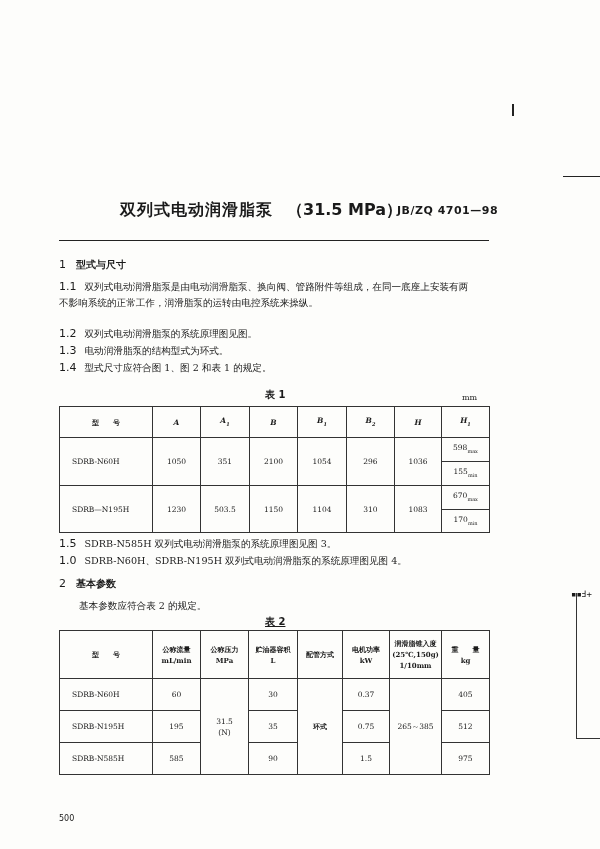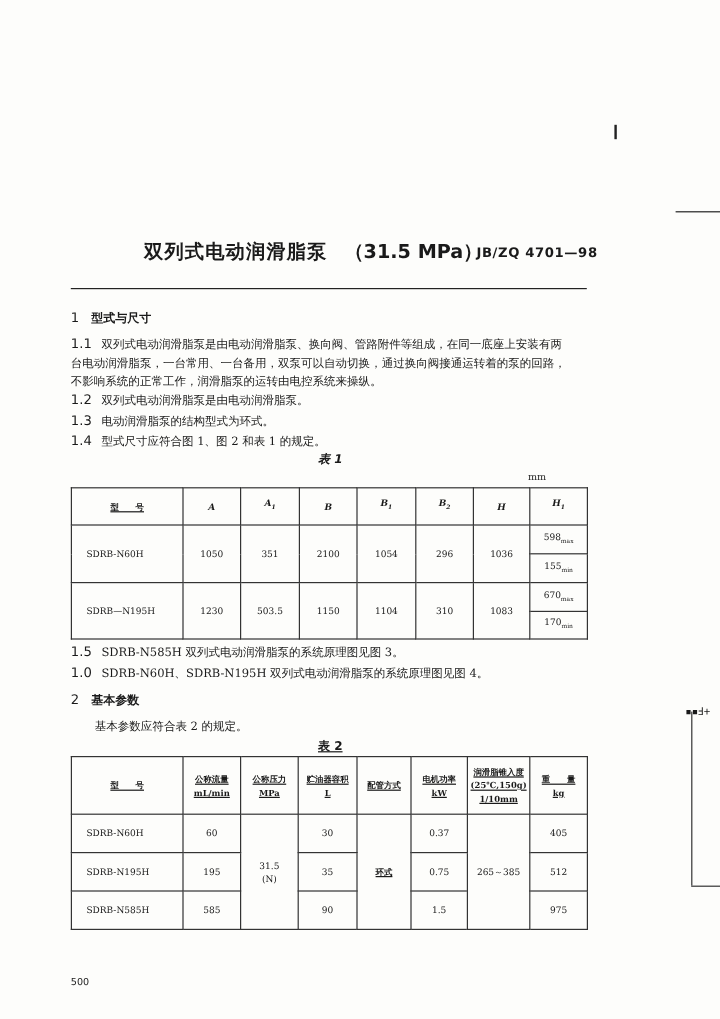--- a/index.html
+++ b/index.html
@@ -33,21 +33,21 @@
   table.doc {
     position: absolute; border-collapse: collapse;
     border: 1.5px solid #222; font-size: 7.5px;
     table-layout: fixed;
   }
   table.doc td {
     border: 1px solid #333; text-align: center; vertical-align: middle;
     padding: 0; line-height: 11px;
   }
   table.doc td.model { text-align: left; padding-left: 12px; }
-  table.doc td.hdr { font-weight: bold; font-size: 7px; text-decoration: underline; }
+  table.doc td.hdr { font-weight: bold; font-size: 7px; }
   .it { font-style: italic; font-weight: bold; }
   sub { font-size: 5px; }
 
   .pagenum { left: 59px; top: 814px; font-size: 8px; font-family: "DejaVu Sans", sans-serif; }
   .vline { left: 576px; top: 593px; width: 0; height: 145px; border-left: 1px solid #333; }
   .vstub { left: 576px; top: 738px; width: 24px; height: 0; border-top: 1px solid #333; }
   .valve { left: 571px; top: 590px; font-size: 9px; font-family: "DejaVu Sans Mono", monospace; line-height: 9px; white-space: nowrap; }
 </style>
 </head>
 <body>
@@ -60,35 +60,34 @@
 </div>
 <div class="abs stdno">JB/ZQ 4701—98</div>
 <div class="abs rule"></div>
 
 <div class="abs h1" style="left:59px; top:258px;">
   <span class="num">1</span><span>型式与尺寸</span>
 </div>
 
 <div class="abs para" style="left:59px; top:279px;">
   <div><span class="num">1.1</span><span>双列式电动润滑脂泵是由电动润滑脂泵、换向阀、管路附件等组成，在同一底座上安装有两</span></div>
-  <div><span>台电动润滑脂泵，一台常用、一台备用，双泵可以自动切换，通过换向阀接通运转着的泵的回路，</span></div>
   <div><span>不影响系统的正常工作，润滑脂泵的运转由电控系统来操纵。</span></div>
 </div>
 <div class="abs para" style="left:59px; top:326px;">
-  <span class="num">1.2</span><span>双列式电动润滑脂泵是由电动润滑脂泵。</span>
+  <span class="num">1.2</span><span>双列式电动润滑脂泵的系统原理图见图。</span>
 </div>
 <div class="abs para" style="left:59px; top:343px;">
   <span class="num">1.3</span><span>电动润滑脂泵的结构型式为环式。</span>
 </div>
 <div class="abs para" style="left:59px; top:360px;">
   <span class="num">1.4</span><span>型式尺寸应符合图 1、图 2 和表 1 的规定。</span>
 </div>
 
-<div class="abs cap" style="left:265px; top:376px;font-style:italic;">表 1</div>
-<div class="abs unit" style="left:440px; top:393px;">mm</div>
+<div class="abs cap" style="left:265px; top:388px;">表 1</div>
+<div class="abs unit" style="left:462px; top:393px;">mm</div>
 
 <table class="doc" style="left:59px; top:406px; width:430px;">
   <colgroup>
     <col style="width:93px">
       <col style="width:48px">
       <col style="width:49px">
       <col style="width:48px">
     <col style="width:49px">
       <col style="width:48px">
       <col style="width:47px">

